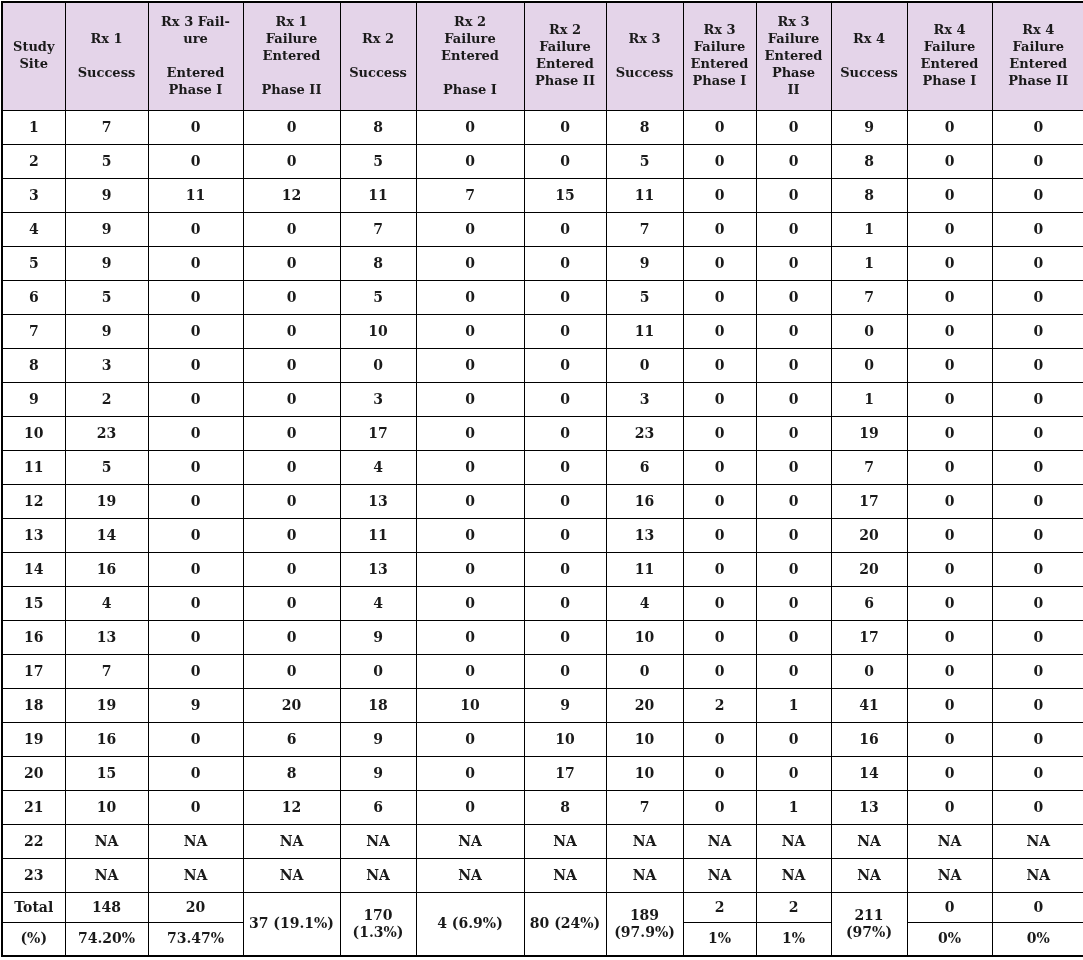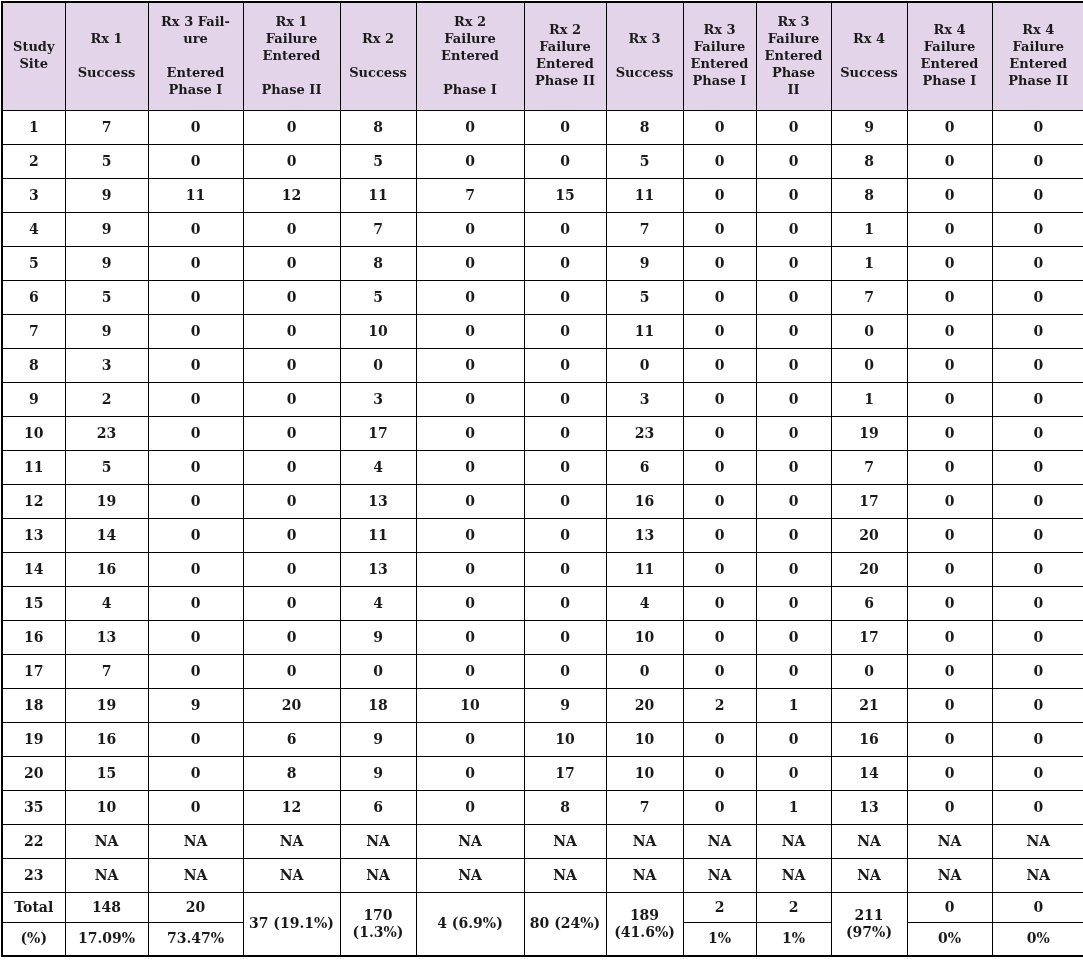--- a/index.html
+++ b/index.html
@@ -383,21 +383,21 @@
         <td data-name="study-site-cell">18</td>
         <td data-name="value-cell">19</td>
         <td data-name="value-cell">9</td>
         <td data-name="value-cell">20</td>
         <td data-name="value-cell">18</td>
         <td data-name="value-cell">10</td>
         <td data-name="value-cell">9</td>
         <td data-name="value-cell">20</td>
         <td data-name="value-cell">2</td>
         <td data-name="value-cell">1</td>
-        <td data-name="value-cell">21</td>
+        <td data-name="value-cell">41</td>
         <td data-name="value-cell">0</td>
         <td data-name="value-cell">0</td>
       </tr>
       <tr data-name="table-row">
         <td data-name="study-site-cell">19</td>
         <td data-name="value-cell">16</td>
         <td data-name="value-cell">0</td>
         <td data-name="value-cell">6</td>
         <td data-name="value-cell">9</td>
         <td data-name="value-cell">0</td>
@@ -418,21 +418,21 @@
         <td data-name="value-cell">0</td>
         <td data-name="value-cell">17</td>
         <td data-name="value-cell">10</td>
         <td data-name="value-cell">0</td>
         <td data-name="value-cell">0</td>
         <td data-name="value-cell">14</td>
         <td data-name="value-cell">0</td>
         <td data-name="value-cell">0</td>
       </tr>
       <tr data-name="table-row">
-        <td data-name="study-site-cell">35</td>
+        <td data-name="study-site-cell">21</td>
         <td data-name="value-cell">10</td>
         <td data-name="value-cell">0</td>
         <td data-name="value-cell">12</td>
         <td data-name="value-cell">6</td>
         <td data-name="value-cell">0</td>
         <td data-name="value-cell">8</td>
         <td data-name="value-cell">7</td>
         <td data-name="value-cell">0</td>
         <td data-name="value-cell">1</td>
         <td data-name="value-cell">13</td>
@@ -472,30 +472,30 @@
     </tbody>
   <tbody data-name="table-summary">
     <tr data-name="total-row">
       <td data-name="total-label-cell">Total</td>
       <td data-name="total-rx1-success">148</td>
       <td data-name="total-rx1-failure-phase1">20</td>
       <td rowspan="2" data-name="total-rx1-failure-phase2-merged">37 (19.1%)</td>
       <td rowspan="2" data-name="total-rx2-success-merged">170 (1.3%)</td>
       <td rowspan="2" data-name="total-rx2-failure-phase1-merged">4 (6.9%)</td>
       <td rowspan="2" data-name="total-rx2-failure-phase2-merged">80 (24%)</td>
-      <td rowspan="2" data-name="total-rx3-success-merged">189 (41.6%)</td>
+      <td rowspan="2" data-name="total-rx3-success-merged">189 (97.9%)</td>
       <td data-name="total-rx3-failure-phase1">2</td>
       <td data-name="total-rx3-failure-phase2">2</td>
       <td rowspan="2" data-name="total-rx4-success-merged">211 (97%)</td>
       <td data-name="total-rx4-failure-phase1">0</td>
       <td data-name="total-rx4-failure-phase2">0</td>
     </tr>
     <tr data-name="percent-row">
       <td data-name="percent-label-cell">(%)</td>
-      <td data-name="percent-rx1-success">17.09%</td>
+      <td data-name="percent-rx1-success">74.20%</td>
       <td data-name="percent-rx1-failure-phase1">73.47%</td>
       <td data-name="percent-rx3-failure-phase1">1%</td>
       <td data-name="percent-rx3-failure-phase2">1%</td>
       <td data-name="percent-rx4-failure-phase1">0%</td>
       <td data-name="percent-rx4-failure-phase2">0%</td>
     </tr>
   </tbody>
 </table>
 
 </body></html>

